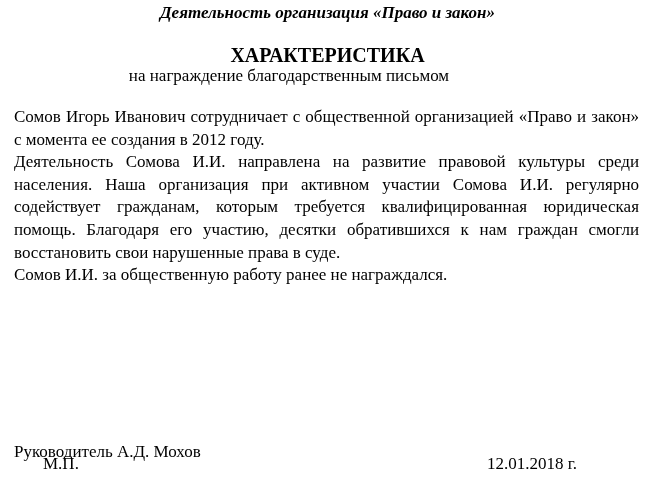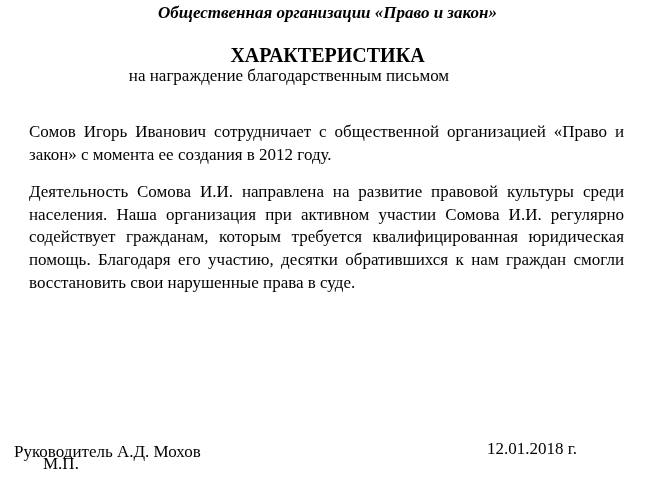--- a/index.html
+++ b/index.html
@@ -47,21 +47,21 @@
     }
     .body-text {
       position: absolute;
       left: 14px;
       top: 106px;
       width: 625px;
       font-size: 17px;
       line-height: 22.6px;
     }
     .para {
-      margin: 15px;
+      margin: 0;
       text-align: justify;
       text-align-last: left;
       font-family: Liberation Serif, serif;
     }
     .signature {
       position: absolute;
       left: 14px;
       top: 410px;
       font-size: 17px;
       line-height: 20px;
@@ -70,34 +70,35 @@
     .stamp {
       position: absolute;
       left: 43px;
       top: 454px;
       font-size: 17px;
       line-height: 20px;
     }
     .date {
       position: absolute;
       left: 487px;
-      top: 439px;
+      top: 454px;
       font-size: 17px;
       line-height: 20px;
     }
   </style>
 </head>
 <body>
 
 <div>
-  <div class="org-title">Общественная организации «Право и закон»</div>
+  <div class="org-title">Деятельность организация «Право и закон»</div>
   <div class="doc-title">ХАРАКТЕРИСТИКА</div>
   <div class="doc-subtitle">на награждение благодарственным письмом</div>
 
   <div class="body-text">
     <p class="para">Сомов Игорь Иванович сотрудничает с общественной организацией «Право и закон» с момента ее создания в 2012 году.</p>
     <p class="para">Деятельность Сомова И.И. направлена на развитие правовой культуры среди населения. Наша организация при активном участии Сомова И.И. регулярно содействует гражданам, которым требуется квалифицированная юридическая помощь. Благодаря его участию, десятки обратившихся к нам граждан смогли восстановить свои нарушенные права в суде.</p>
+    <p class="para">Сомов И.И. за общественную работу ранее не награждался.</p>
   </div>
 
   <div class="signature">Руководитель А.Д. Мохов</div>
   <div class="stamp">М.П.</div>
   <div class="date">12.01.2018 г.</div>
 </div>
 
 </body></html>

